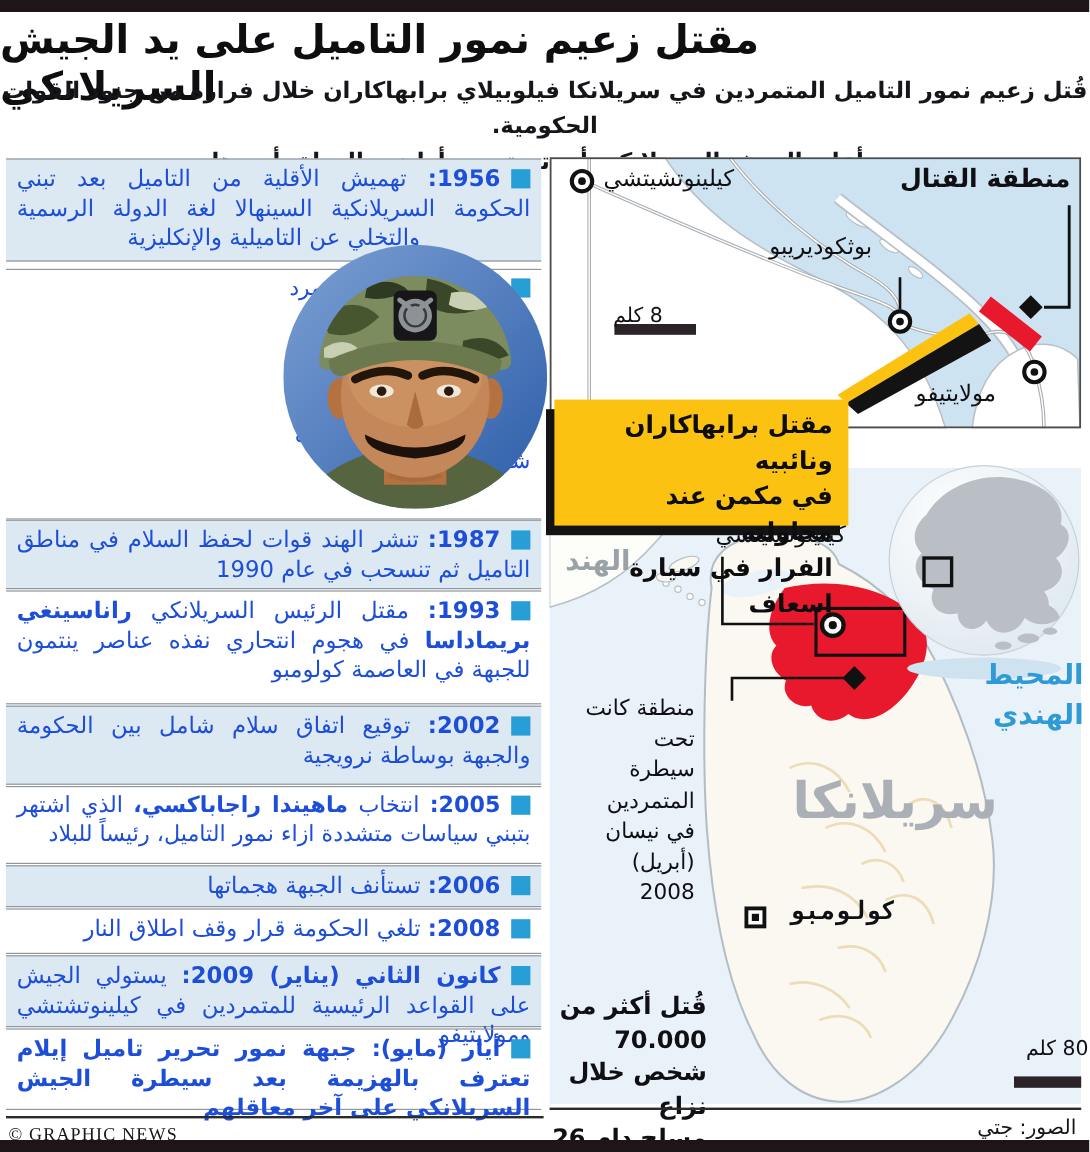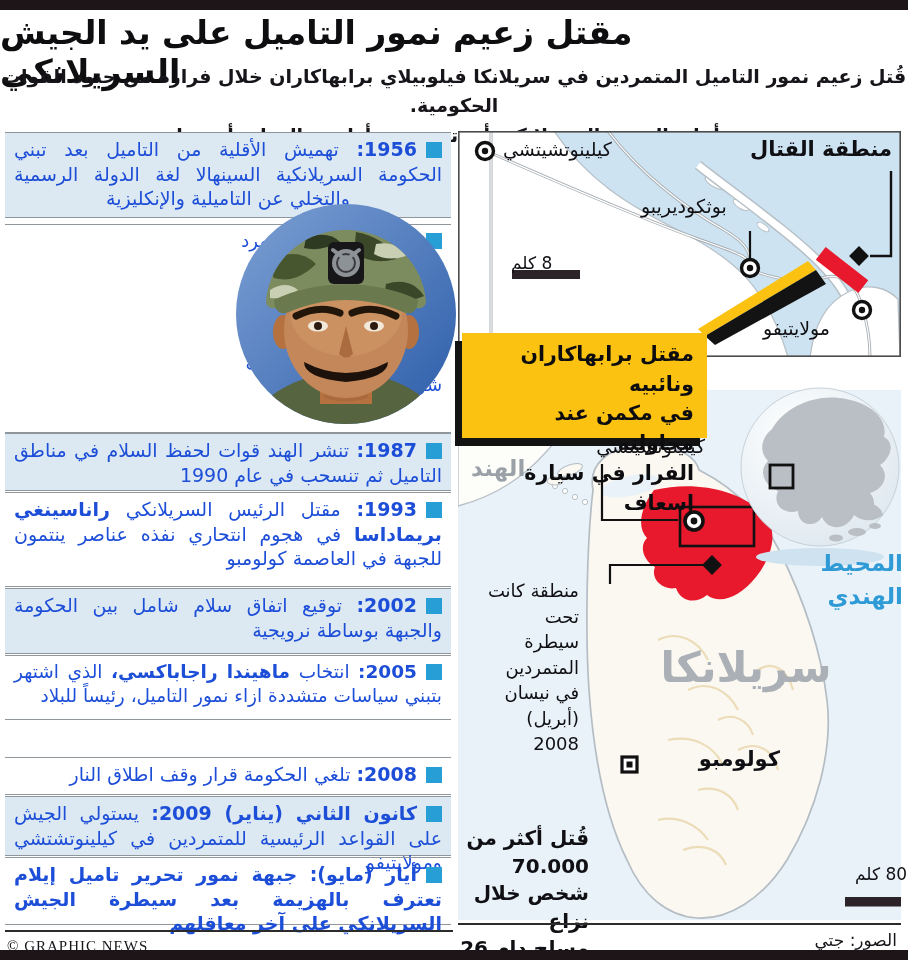--- a/index.html
+++ b/index.html
@@ -59,21 +59,21 @@
              font-size:20.5px; font-weight:bold; line-height:1.45; color:#0d0c0e;
              white-space:pre-line; z-index:6;margin-top:20px; }
 
   .lbl-kili-main { left:140px; top:304px; width:110px; font-size:19px; text-align:right; }
   .lbl-india { left:16px; top:324px; font-size:23px; font-weight:bold; color:#9aa2a8; }
   .lbl-rebel { left:2px; top:447px; width:122px; font-size:18px; line-height:1.42; text-align:right; }
   .lbl-ocean { left:372px; top:416px; width:76px; font-size:23px; font-weight:bold;
                color:#2f9bd6; text-align:right; line-height:1.45; }
   .lbl-srilanka { left:196px; top:512px; width:190px; font-size:42px; font-weight:bold;
                   color:#abb0b6; text-align:center; }
-  .lbl-colombo { left:203px; top:616px; width:122px; font-size:21px; font-weight:bold; text-align:right; }
+  .lbl-colombo { left:203px; top:616px; width:122px; font-size:21px; font-weight:bold; text-align:left;font-family:Liberation Mono, monospace; }
   .lbl-casualty { left:0px; top:694px; width:134px; font-size:20px; font-weight:bold;
                   line-height:1.38; text-align:right; }
   .lbl-scale80 { left:400px; top:733px; font-size:17px; }
 
   .credit { position:absolute; left:3px; top:792px; width:443px;
             border-top:2px solid #2b2b2b; padding:5px 4px 0 0;
             direction:rtl; text-align:right; font-size:17px; color:#15151a; }
 </style>
 </head>
 <body>
@@ -92,20 +92,21 @@
     <p class="row r2"><span class="bullet"></span><b>1976:</b><span> يؤسس المتمرد </span><b>فيلوبيلاي برابهاكاران</b><span> جبهة نمور تحرير تاميل ايلام للمكافحة من أجل دولة مستقلة لشعب التاميل في المنطقة الواقعة في شمال شرق البلاد</span></p>
 
     <p class="row alt r3"><span class="bullet"></span><b>1987:</b><span> تنشر الهند قوات لحفظ السلام في مناطق التاميل ثم تنسحب في عام 1990</span></p>
 
     <p class="row r4"><span class="bullet"></span><b>1993:</b><span> مقتل الرئيس السريلانكي </span><b>راناسينغي بريماداسا</b><span> في هجوم انتحاري نفذه عناصر ينتمون للجبهة في العاصمة كولومبو</span></p>
 
     <p class="row alt r5"><span class="bullet"></span><b>2002:</b><span> توقيع اتفاق سلام شامل بين الحكومة والجبهة بوساطة نرويجية</span></p>
 
     <p class="row r6"><span class="bullet"></span><b>2005:</b><span> انتخاب </span><b>ماهيندا راجاباكسي،</b><span> الذي اشتهر بتبني سياسات متشددة ازاء نمور التاميل، رئيساً للبلاد</span></p>
 
+    <p class="row alt r7"><span class="bullet"></span><b>2006:</b><span> تستأنف الجبهة هجماتها</span></p>
 
     <p class="row r8"><span class="bullet"></span><b>2008:</b><span> تلغي الحكومة قرار وقف اطلاق النار</span></p>
 
     <p class="row alt r9"><span class="bullet"></span><b>كانون الثاني (يناير) 2009:</b><span> يستولي الجيش على القواعد الرئيسية للمتمردين في كيلينوتشتشي ومولايتيفو</span></p>
 
     <p class="row r10"><span class="bullet"></span><b>أيار (مايو):</b><span> جبهة نمور تحرير تاميل إيلام تعترف بالهزيمة بعد سيطرة الجيش السريلانكي على آخر معاقلهم</span></p>
 
     <div class="photo">
       <svg width="220" height="220" viewBox="0 0 220 220">
         <defs>

